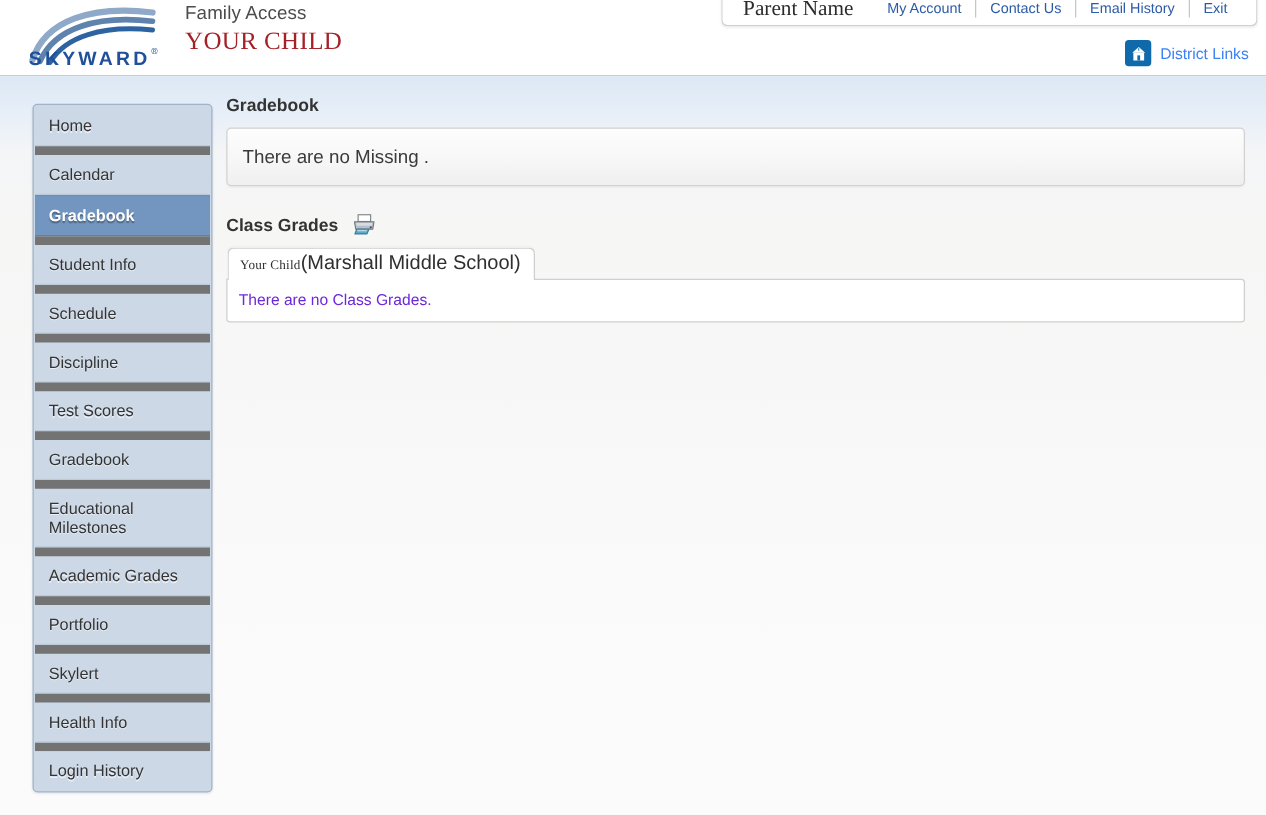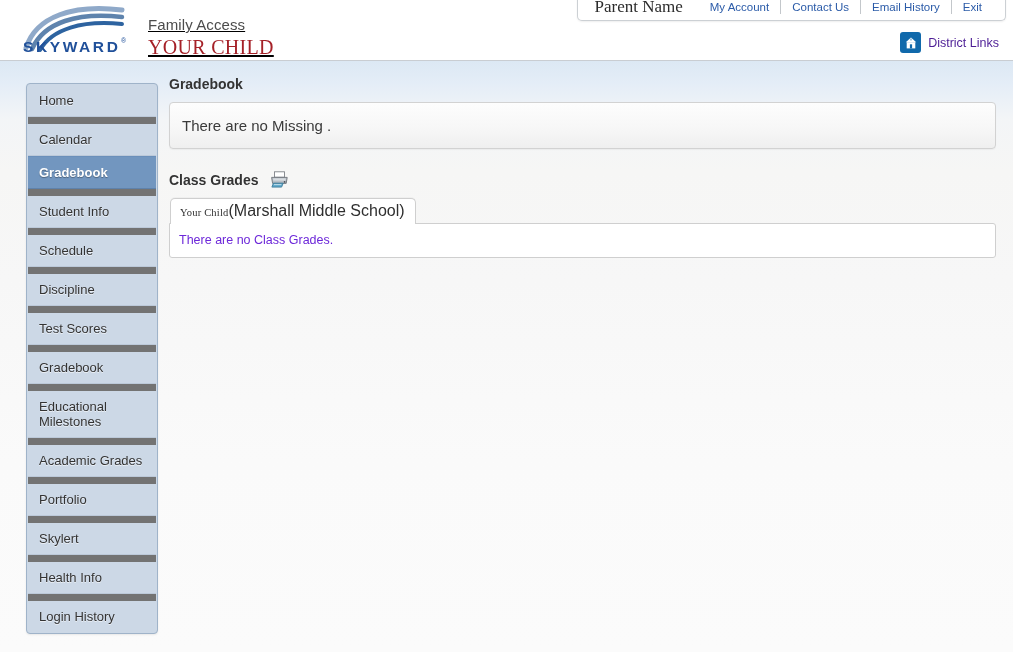--- a/index.html
+++ b/index.html
@@ -34,22 +34,21 @@
   }
   .logo-wrap {
     position: relative;
     width: 108px;
     height: 52px;
   }
   .logo-svg { display: block; }
 
   .brand-titles {
     margin-left: 18px;
-    margin-top: 14px;
-    text-decoration: underline;
+    margin-top: 0;
   }
   .brand-line1 {
     font-family: "Liberation Sans", sans-serif;
     font-size: 15px;
     color: #4c4c4c;
     line-height: 18px;
     letter-spacing: 0.1px;
   }
   .brand-line2 {
     font-family: "Liberation Serif", serif;
@@ -116,21 +115,21 @@
     height: 21px;
     background: #1069ab;
     border-radius: 3px;
     display: flex;
     align-items: center;
     justify-content: center;
     margin-right: 7px;
   }
   .dl-label {
     font-size: 12.5px;
-    color: #4c1d95;
+    color: #3b82f6;
   }
 
   
   .page {
     position: relative;
     height: 591px;
     background: linear-gradient(to bottom,
         #dce8f4 0px,
         #e4edf7 22px,
         #f3f5f7 58px,
@@ -140,21 +139,21 @@
         #fbfbfb 591px);
   }
 
   .layout {
     display: flex;
     align-items: flex-start;
   }
 
   
   .sidebar {
-    width: 132px;
+    width: 144px;
     margin-left: 26px;
     margin-top: 22px;
     background: #ccd8e6;
     border: 1px solid #9fb3c9;
     border-radius: 4px;
     padding: 1px;
     box-shadow: 0 1px 2px rgba(0,0,0,0.08);
   }
   .nav-item {
     display: block;

